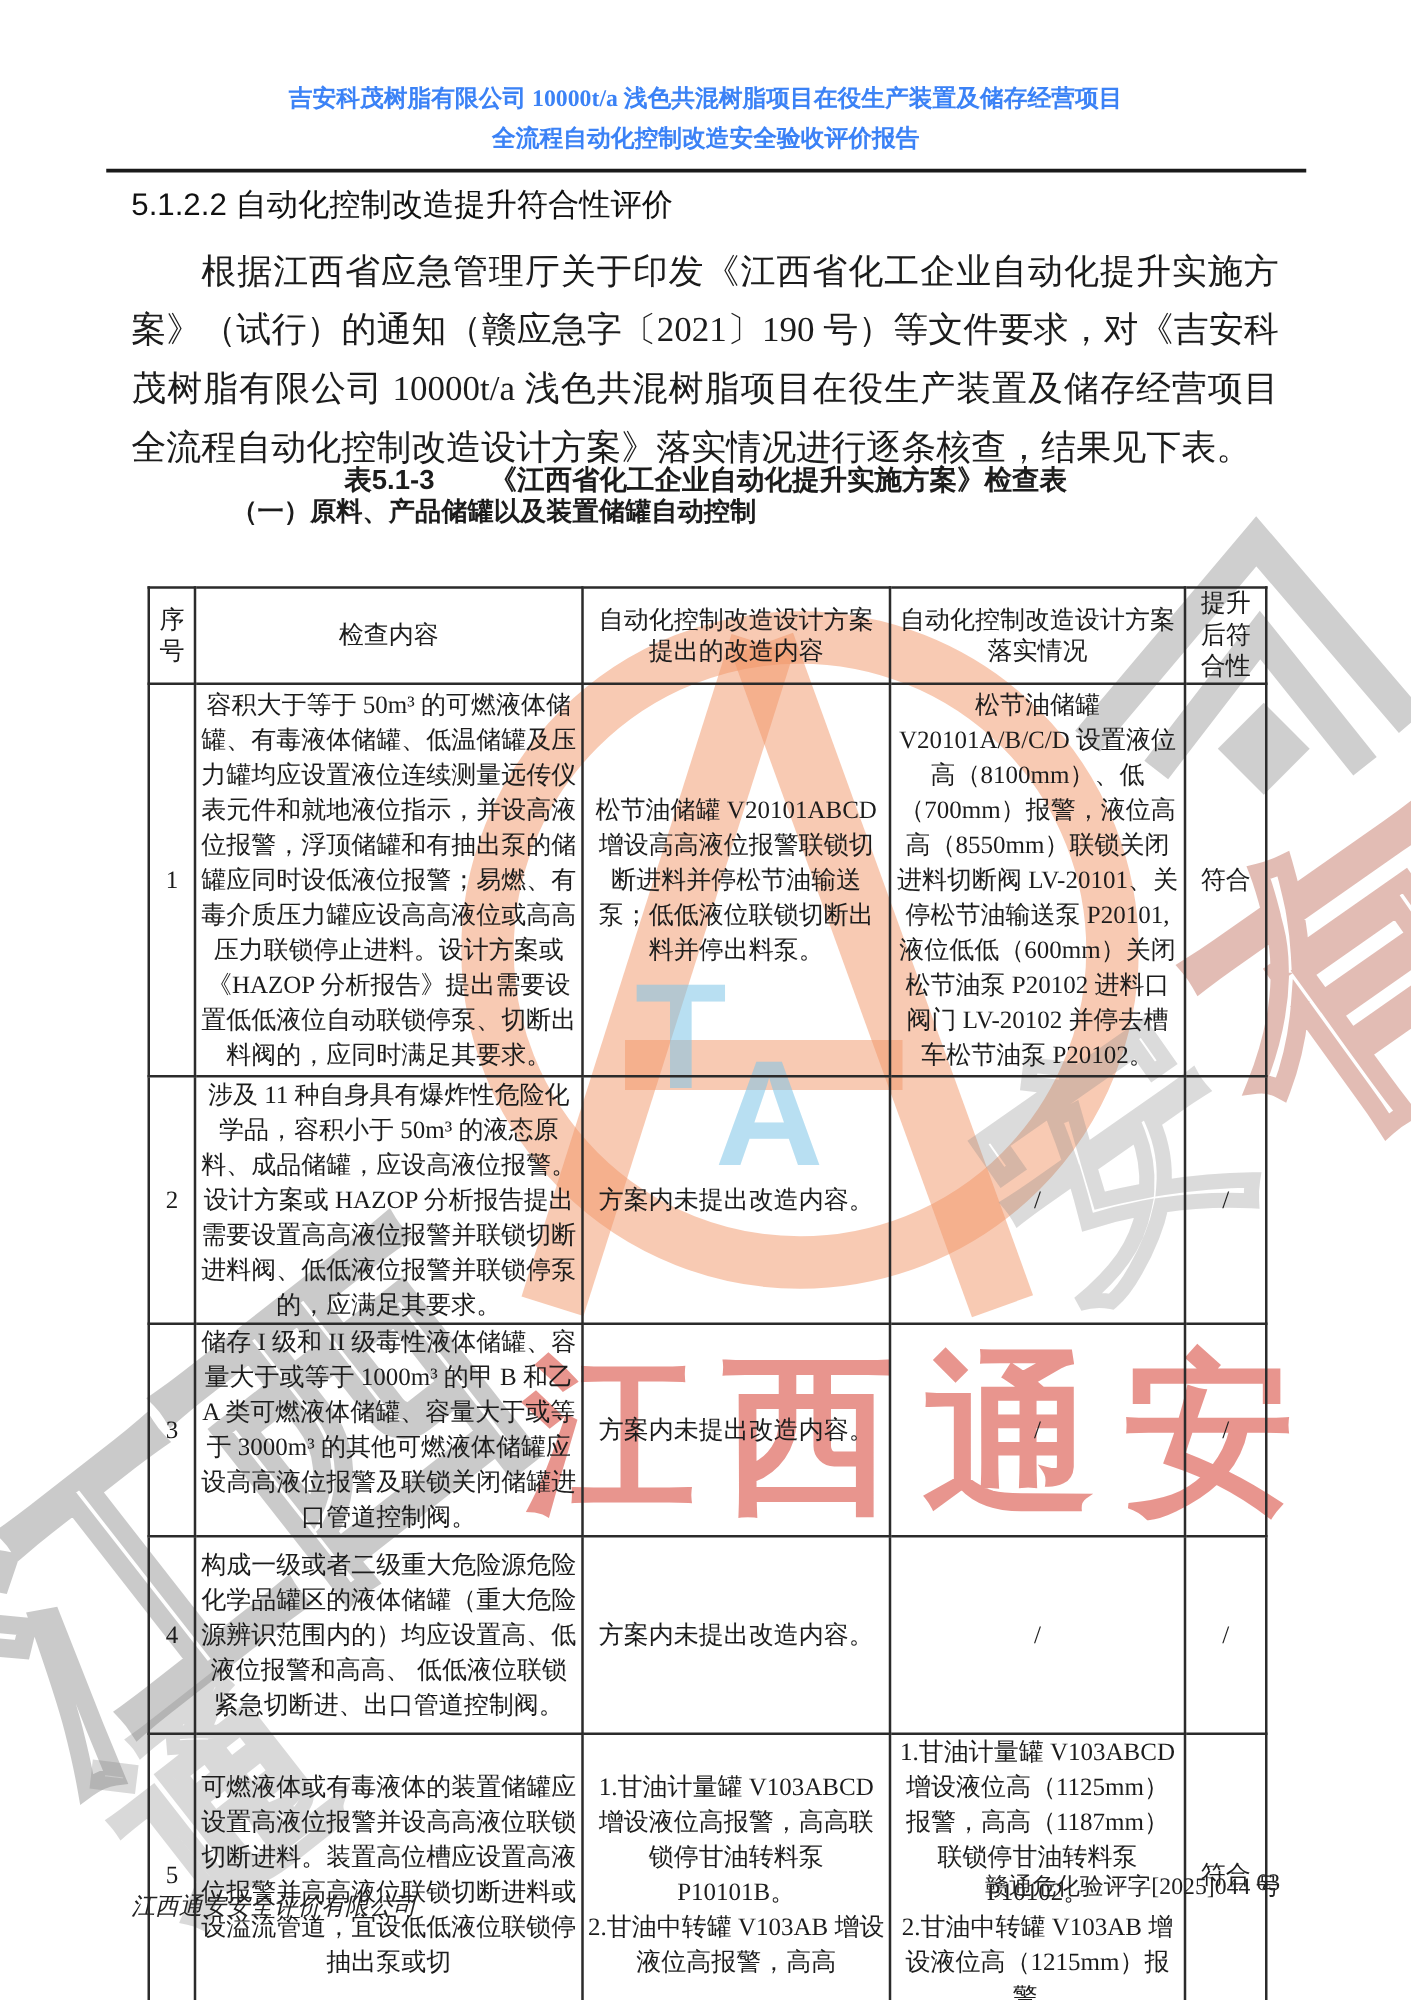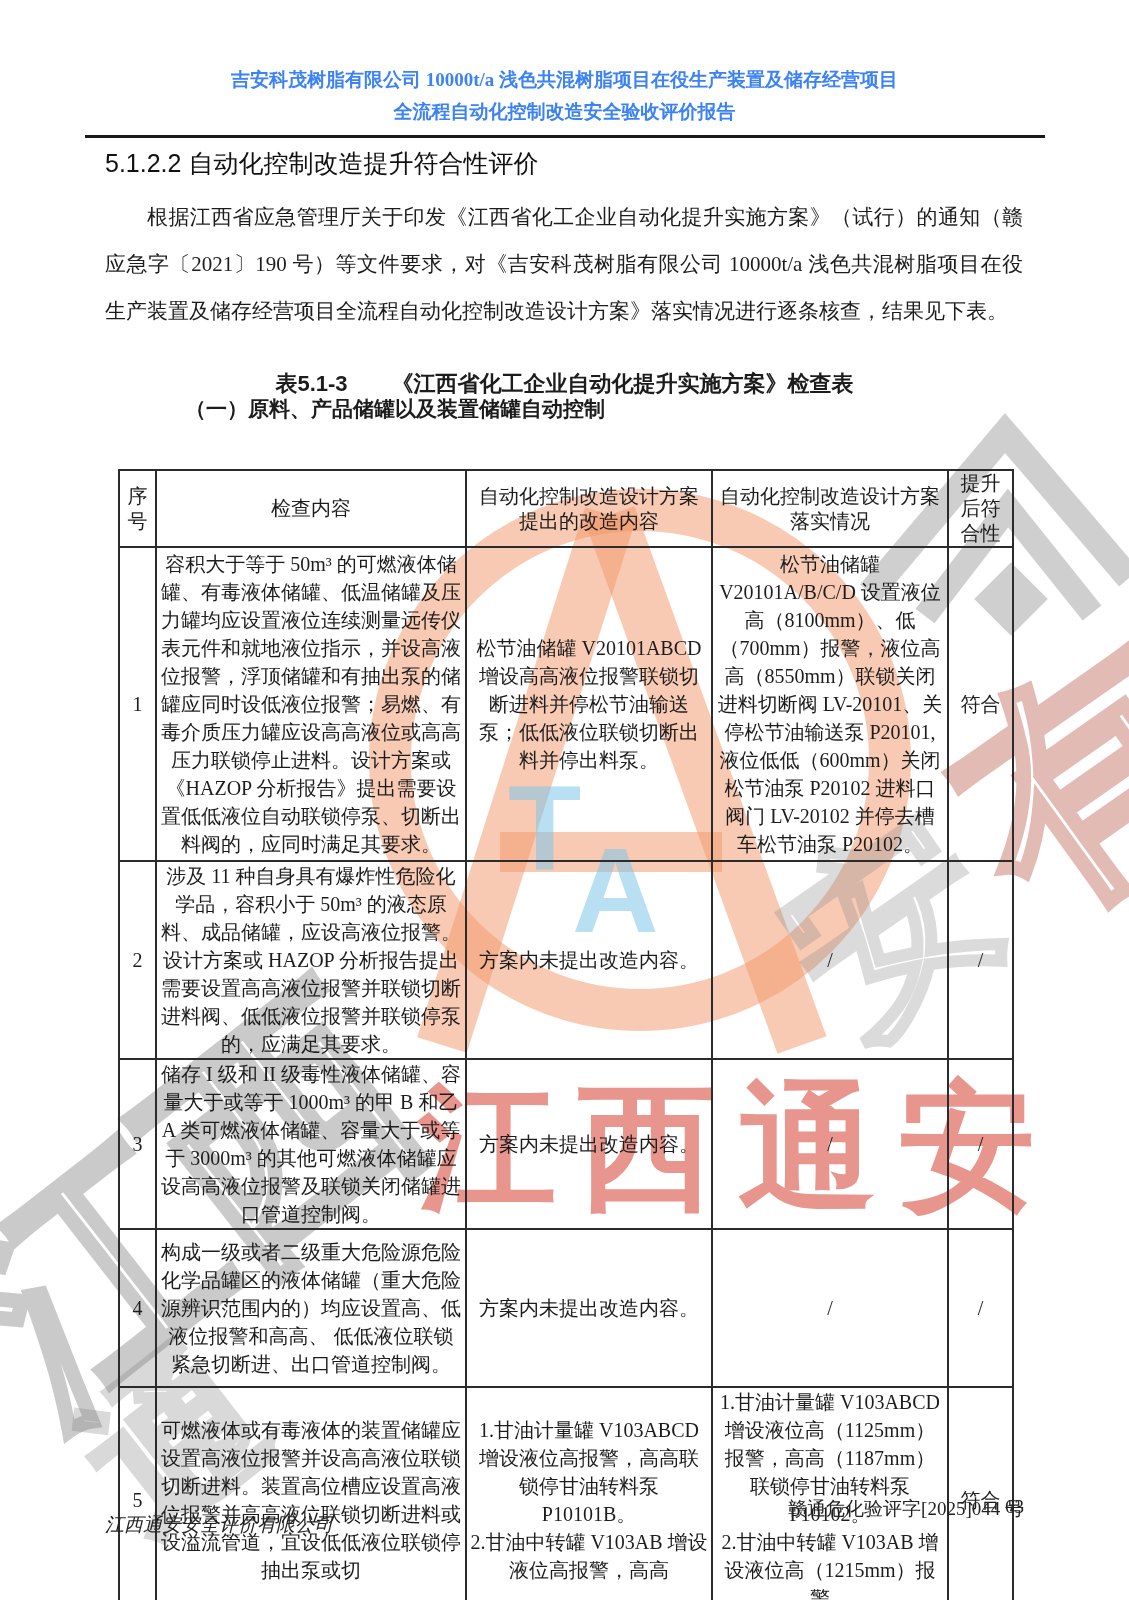--- a/index.html
+++ b/index.html
@@ -31,21 +31,21 @@
   .doc-header{
     position:absolute;top:64px;left:85px;width:959px;text-align:center;
     font-size:19px;line-height:32px;font-weight:bold;color:#3b82f6;
   }
   .header-rule{position:absolute;top:135px;left:85px;width:960px;border-top:3px solid #1a1a1a;}
   .section-heading{
     position:absolute;top:147px;left:105px;font-size:25px;font-weight:normal;
     font-family:"Liberation Sans","DejaVu Sans",sans-serif;color:#111;
   }
   .paragraph{
-    position:absolute;top:194px;left:105px;width:918px;font-size:21px;line-height:47px;
+    position:absolute;top:194px;left:105px;width:918px;font-size:28px;line-height:47px;
     text-align:justify;text-indent:2em;color:#1c1c1c;
   }
   .table-title{
     position:absolute;top:369px;left:0;width:1129px;text-align:center;
     font-size:22px;font-weight:bold;font-family:"Liberation Sans","DejaVu Sans",sans-serif;
   }
   .table-subtitle{
     position:absolute;top:395px;left:185px;font-size:21px;font-weight:bold;
     font-family:"Liberation Sans","DejaVu Sans",sans-serif;
   }

